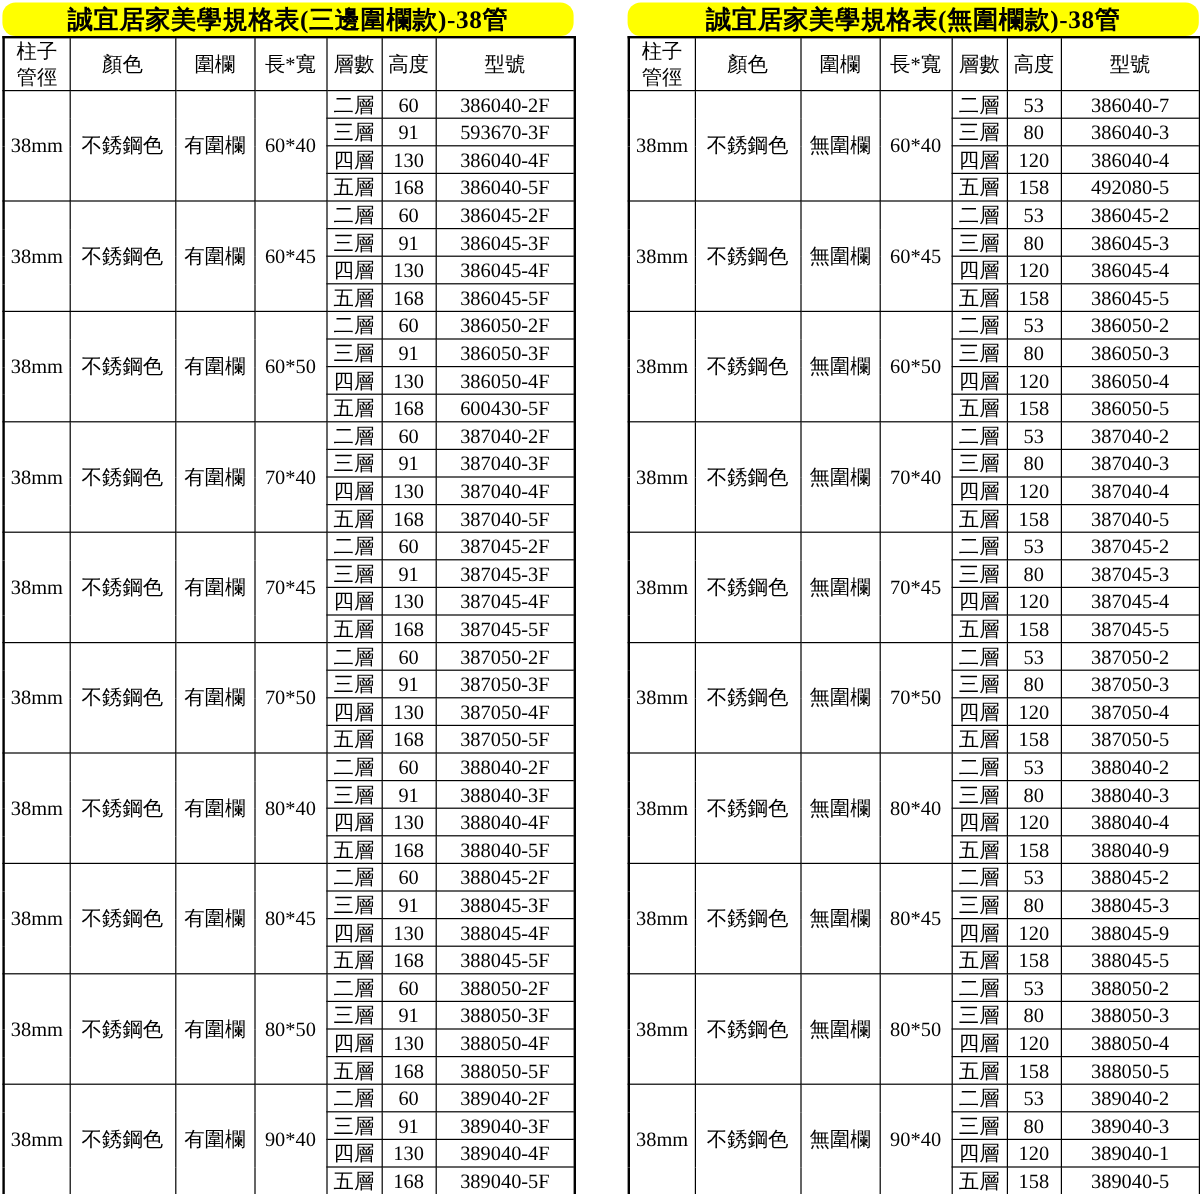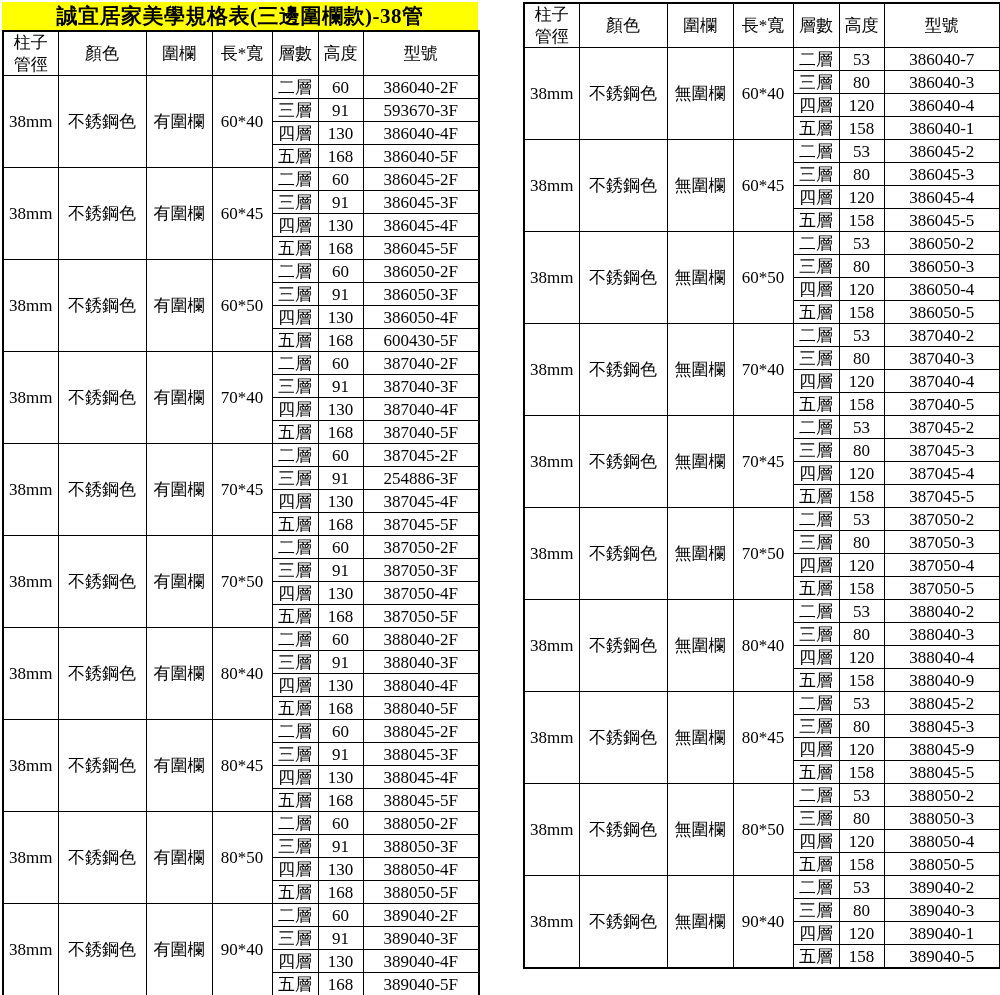--- a/index.html
+++ b/index.html
@@ -20,20 +20,21 @@
   .sheet-title {
     background: #ffff00;
     font-weight: bold;
     font-size: 21px;
     text-align: center;
     height: 28px;
     line-height: 28px;
     letter-spacing: 0.5px;
     white-space: nowrap;
     overflow: hidden;
+    border-radius: 11px;
   }
   table.spec {
     border-collapse: collapse;
     table-layout: fixed;
     width: 476px;
     border: 2px solid #000;
   }
   table.spec th, table.spec td {
     border: 1px solid #000;
     text-align: center;
@@ -188,21 +189,21 @@
             <td rowspan="4">不銹鋼色</td>
             <td rowspan="4">有圍欄</td>
             <td rowspan="4">70*45</td>
             <td>二層</td>
             <td>60</td>
             <td>387045-2F</td>
           </tr>
           <tr>
             <td>三層</td>
             <td>91</td>
-            <td>254886-3F</td>
+            <td>387045-3F</td>
           </tr>
           <tr>
             <td>四層</td>
             <td>130</td>
             <td>387045-4F</td>
           </tr>
           <tr>
             <td>五層</td>
             <td>168</td>
             <td>387045-5F</td>
@@ -325,20 +326,21 @@
           <tr>
             <td>五層</td>
             <td>168</td>
             <td>389040-5F</td>
           </tr>
         </tbody>
     </table>
   </section>
 
   <section class="sheet">
+    <div class="sheet-title">誠宜居家美學規格表(無圍欄款)-38管</div>
     <table class="spec">
       <colgroup>
         <col class="c-diameter">
           <col class="c-color">
           <col class="c-fence">
         <col class="c-size">
           <col class="c-layers">
           <col class="c-height">
           <col class="c-model">
       </colgroup>
@@ -370,21 +372,21 @@
             <td>386040-3</td>
           </tr>
           <tr>
             <td>四層</td>
             <td>120</td>
             <td>386040-4</td>
           </tr>
           <tr>
             <td>五層</td>
             <td>158</td>
-            <td>386040-1</td>
+            <td>492080-5</td>
           </tr>
           <tr>
             <td rowspan="4">38mm</td>
             <td rowspan="4">不銹鋼色</td>
             <td rowspan="4">無圍欄</td>
             <td rowspan="4">60*45</td>
             <td>二層</td>
             <td>53</td>
             <td>386045-2</td>
           </tr>

